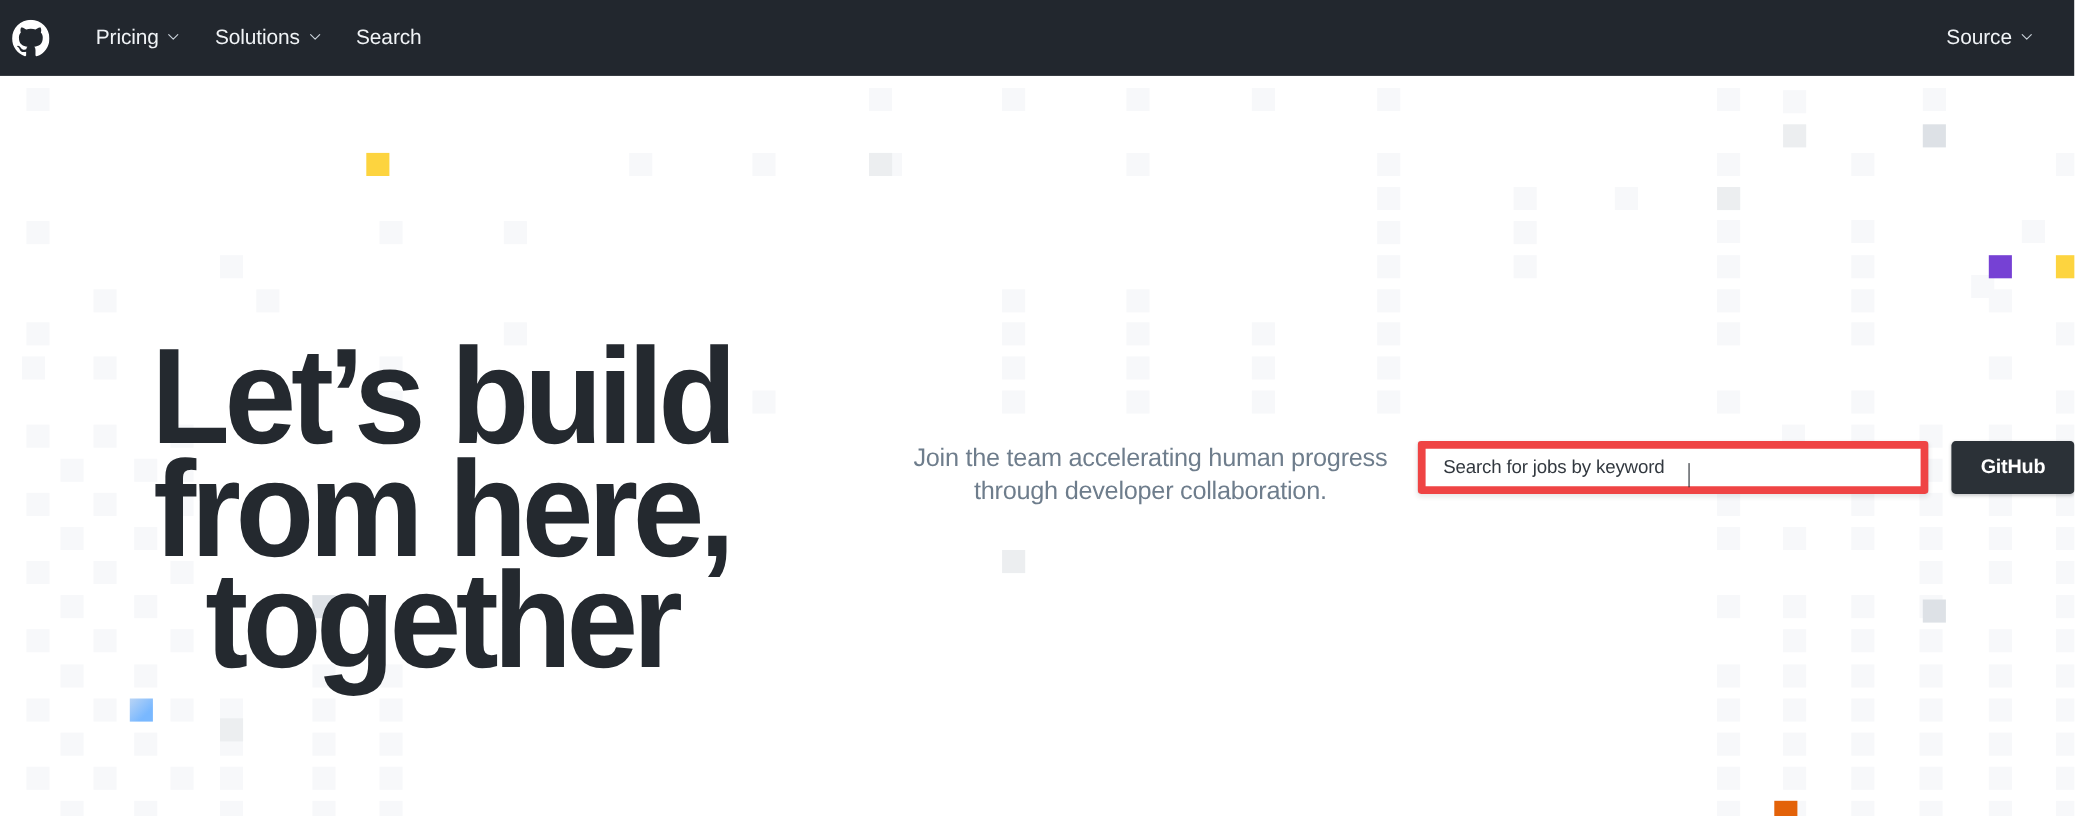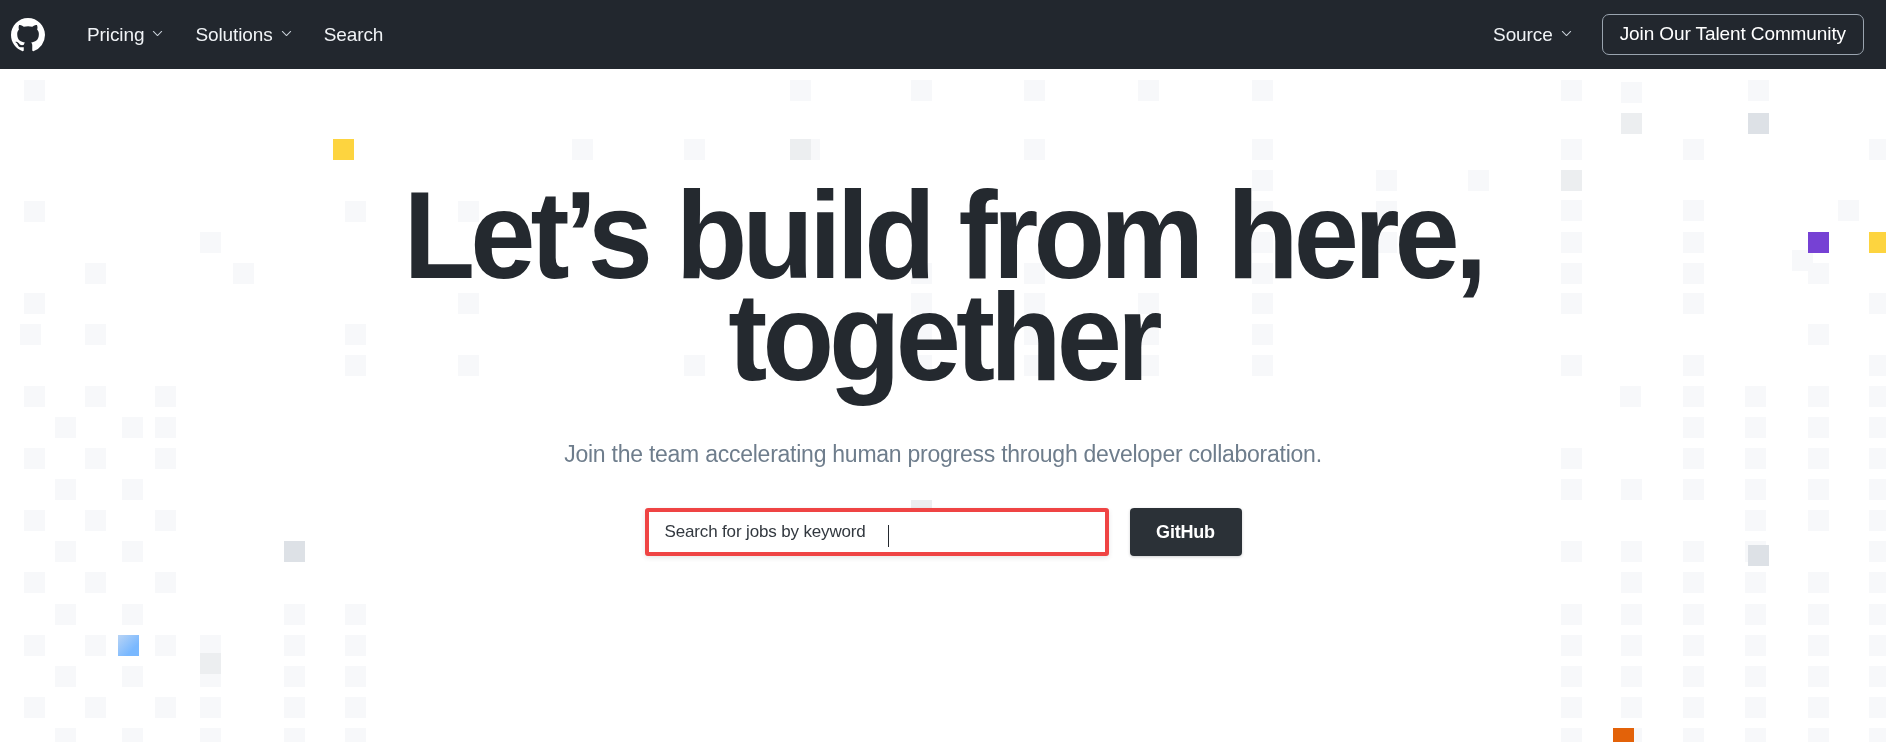--- a/index.html
+++ b/index.html
@@ -121,21 +121,21 @@
   }
 
   
   #hero {
     position: absolute;
     top: 69px; left: 0;
     width: 1886px;
     height: 673px;
     z-index: 20;
     display: flex;
-    flex-direction: column;
+    flex-direction: row;
     align-items: center;
     pointer-events: none;
   }
 
   #headline {
     margin-top: 116px;
     width: 1250px;
     text-align: center;
     color: #24292f;
     font-family: "Liberation Sans", sans-serif;
@@ -165,21 +165,21 @@
     align-items: stretch;
     gap: 21px;
     pointer-events: auto;
   }
 
   #search-field-wrap {
     position: relative;
     width: 464px;
     height: 48px;
     background: #ffffff;
-    border: 4px solid #ef4444;
+    border: 7px solid #ef4444;
     border-radius: 3px;
     box-shadow: 0 2px 5px rgba(27,31,36,0.10), 0 0 1px rgba(27,31,36,0.06);
     display: flex;
     align-items: center;
   }
   #search-input {
     width: 100%;
     height: 100%;
     border: none;
     outline: none;
@@ -260,21 +260,20 @@
       <button class="nav-item">
         <span>Source</span>
         <span class="chev">
           <svg viewBox="0 0 12 12">
               <path d="M1.5 3.8 6 8.2l4.5-4.4" fill="none" stroke="#c9d1d9" stroke-width="1.15" stroke-linecap="round" stroke-linejoin="round"></path>
             </svg>
         </span>
       </button>
 
 
-      <button id="cta-button">Join Our Talent Community</button>
     </nav>
   </header>
 
   <div id="deco-grid">
       <div class="sq" style="left: 24px; top: 11px; width: 21px; height: 21px; background: rgb(247, 248, 250);"></div>
       <div class="sq" style="left: 790px; top: 11px; width: 21px; height: 21px; background: rgb(247, 248, 250);"></div>
       <div class="sq" style="left: 911px; top: 11px; width: 21px; height: 21px; background: rgb(247, 248, 250);"></div>
       <div class="sq" style="left: 1024px; top: 11px; width: 21px; height: 21px; background: rgb(247, 248, 250);"></div>
       <div class="sq" style="left: 1138px; top: 11px; width: 21px; height: 21px; background: rgb(247, 248, 250);"></div>
       <div class="sq" style="left: 1252px; top: 11px; width: 21px; height: 21px; background: rgb(247, 248, 250);"></div>

